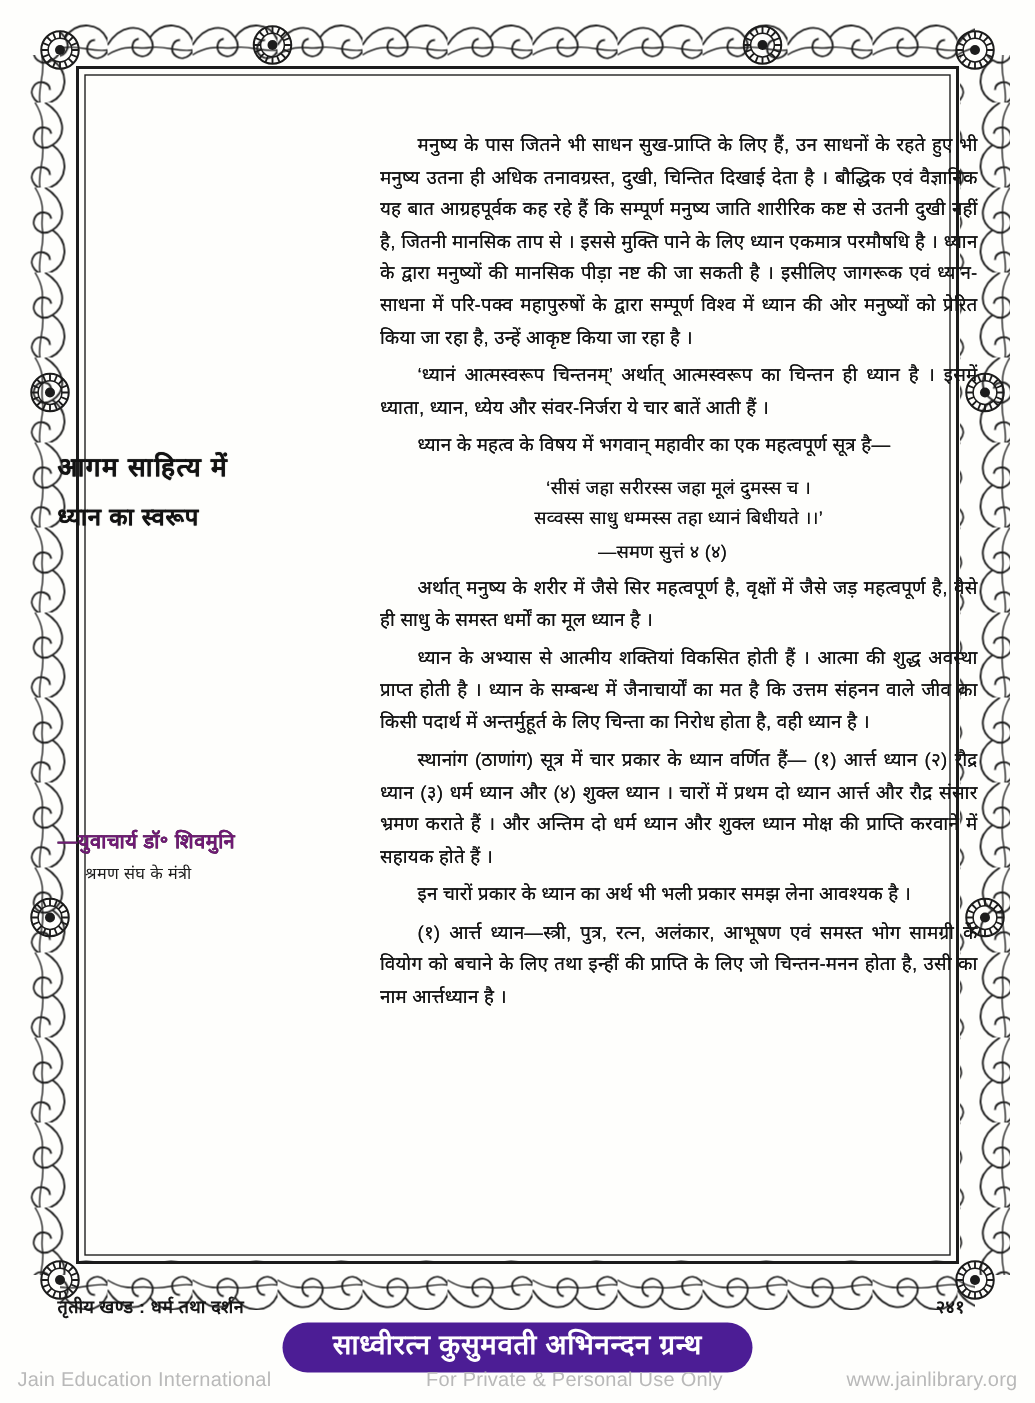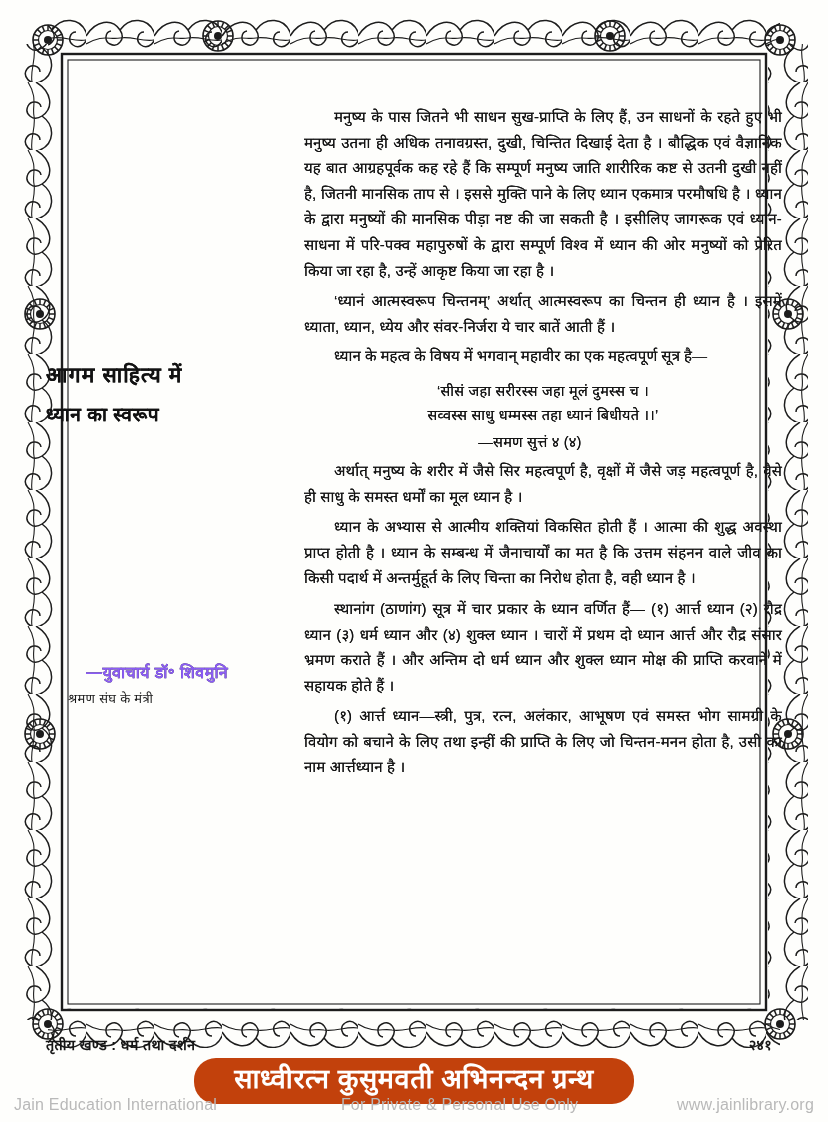--- a/index.html
+++ b/index.html
@@ -48,24 +48,23 @@
   }
   .title-line.second{
     font-size:19px;
     letter-spacing:0.6px;
   }
   .author{
     margin-top:228px;
     font-family:"Liberation Sans","DejaVu Sans",sans-serif;
     font-weight:bold;
     font-size:16px;
-    color:#8b5cf6;
+    color:#701a75;
     letter-spacing:0.4px;
     text-shadow:0 0 0.5px #303030;
-    margin-left:40px;
   }
   .author-sub{
     margin-top:6px;
     margin-left:22px;
     font-family:"Liberation Sans","DejaVu Sans",sans-serif;
     font-size:13px;
     color:#1b1b1b;
     letter-spacing:0.3px;
   }
 
@@ -79,21 +78,21 @@
     font-family:"Liberation Sans","DejaVu Sans",sans-serif;
     font-size:15px;
     line-height:25.6px;
     color:#131313;
     text-align:justify;
     text-indent:30px;
     margin:0 0 5px 0;
     letter-spacing:0.15px;
     text-shadow:0 0 0.45px #2e2e2e;
   }
-  .para.tight{margin-bottom:2px;font-family:Liberation Serif, serif;}
+  .para.tight{margin-bottom:2px;}
 
   .verse{
     margin:9px 0 4px 0;
     font-family:"Liberation Sans","DejaVu Sans",sans-serif;
     font-size:14.4px;
     line-height:24px;
     color:#131313;
     text-align:center;
     letter-spacing:0.3px;
     text-shadow:0 0 0.45px #2e2e2e;
@@ -123,26 +122,26 @@
   }
 
   
   .banner-wrap{
     position:absolute;
     left:0;right:0;top:1058px;
     display:flex;
     justify-content:center;
   }
   .banner{
-    background:#c2410c;
+    background:#4c1d95;
     color:#ffffff;
     border-radius:22px;
     padding:5px 40px 8px 40px;
     font-family:"Liberation Sans","DejaVu Sans",sans-serif;
-    font-size:27px;
+    font-size:22px;
     font-weight:bold;
     letter-spacing:0.6px;
     line-height:1.22;
     white-space:nowrap;
   }
 
   
   .meta-strip{
     position:absolute;
     left:0;right:0;bottom:8px;
@@ -279,20 +278,21 @@
         <span class="verse-line">सव्वस्स  साधु  धम्मस्स तहा  ध्यानं बिधीयते ।।’</span>
         <span class="verse-cite">—समण सुत्तं ४ (४)</span>
       </div>
 
       <p class="para">अर्थात् मनुष्य के शरीर में जैसे सिर महत्वपूर्ण है, वृक्षों में जैसे जड़ महत्वपूर्ण है, वैसे ही साधु के समस्त धर्मों का मूल ध्यान है ।</p>
 
       <p class="para">ध्यान के अभ्यास से आत्मीय शक्तियां विकसित होती हैं । आत्मा की शुद्ध अवस्था प्राप्त होती है ।  ध्यान के सम्बन्ध में जैनाचार्यों का मत है कि उत्तम संहनन वाले जीव का किसी पदार्थ में अन्तर्मुहूर्त के लिए चिन्ता का निरोध होता है, वही ध्यान है ।</p>
 
       <p class="para">स्थानांग (ठाणांग) सूत्र में चार प्रकार के ध्यान वर्णित हैं— (१) आर्त्त ध्यान (२) रौद्र ध्यान (३) धर्म ध्यान और (४) शुक्ल ध्यान । चारों में प्रथम दो ध्यान आर्त्त और रौद्र संसार भ्रमण कराते हैं । और अन्तिम दो धर्म ध्यान और शुक्ल ध्यान मोक्ष की प्राप्ति करवाने में सहायक होते हैं ।</p>
 
+      <p class="para">इन चारों प्रकार के ध्यान का अर्थ भी भली प्रकार समझ लेना आवश्यक है ।</p>
 
       <p class="para">(१) आर्त्त ध्यान—स्त्री, पुत्र,  रत्न, अलंकार, आभूषण एवं समस्त भोग सामग्री के वियोग को बचाने के लिए तथा इन्हीं की प्राप्ति के लिए जो चिन्तन-मनन होता है, उसी का नाम आर्त्तध्यान है ।</p>
     </div>
   </div>
 
   <div class="foot-row">
     <span>तृतीय खण्ड : धर्म तथा दर्शन</span>
     <span>२४१</span>
   </div>
 

